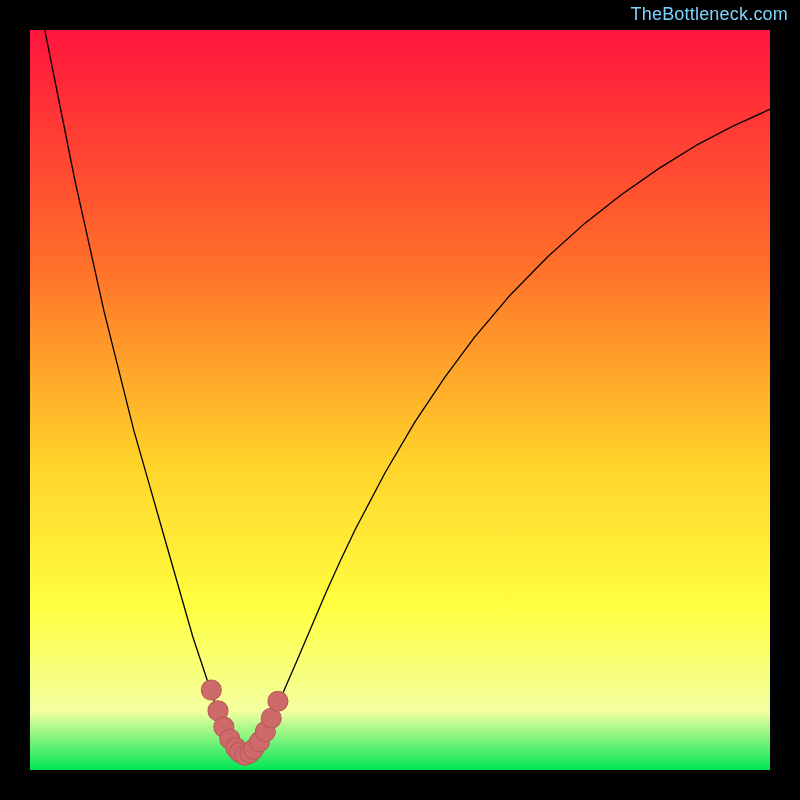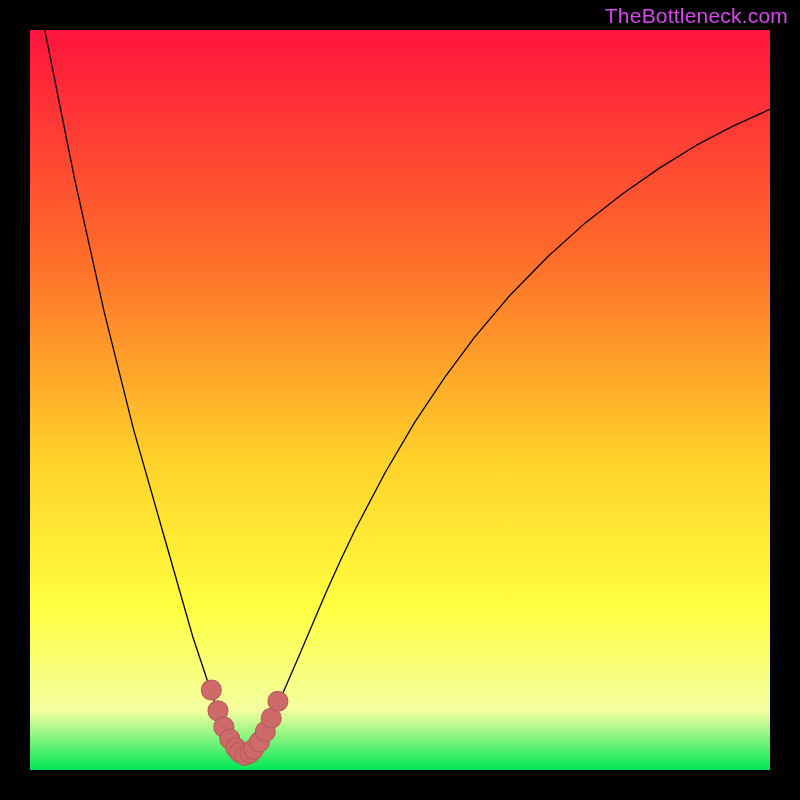--- a/index.html
+++ b/index.html
@@ -14,22 +14,22 @@
   .frame {
     position: relative;
     width: 800px;
     height: 800px;
     background: #000000;
   }
   .watermark {
     position: absolute;
     top: 4px;
     right: 12px;
-    color: #d946ef;
-    font-size: 21px;
+    color: #7dd3fc;
+    font-size: 18px;
     font-weight: 400;
     letter-spacing: 0.2px;
     z-index: 10;
   }
   svg.plot {
     position: absolute;
     left: 30px;
     top: 30px;
     width: 740px;
     height: 740px;

